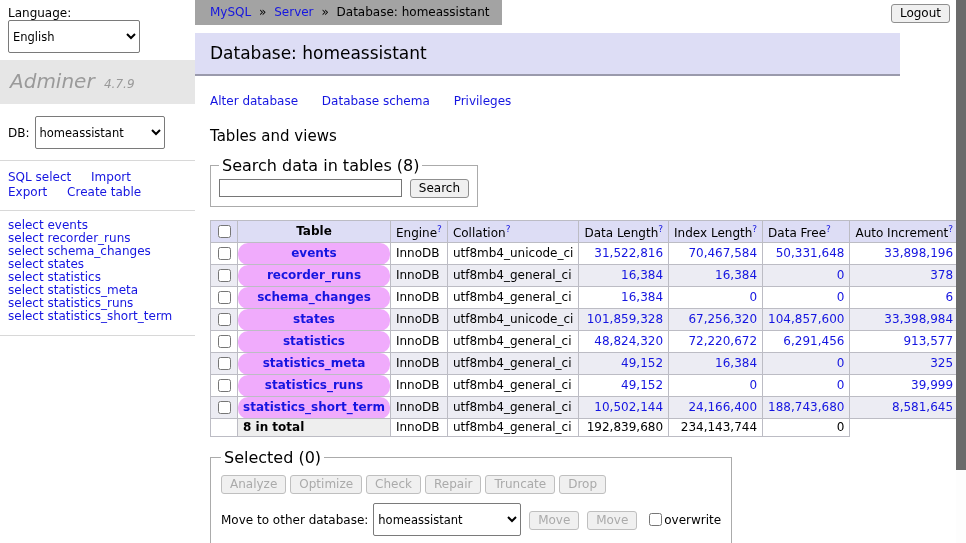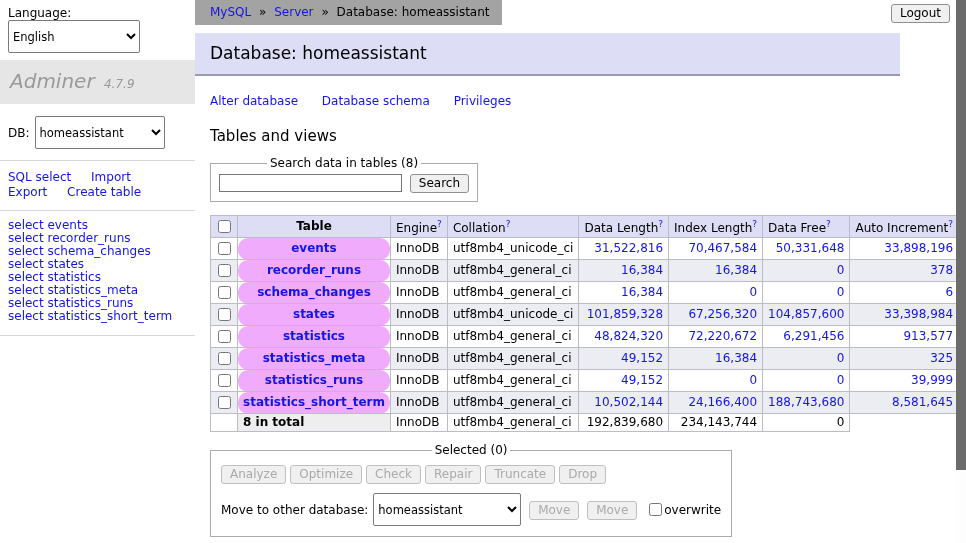--- a/index.html
+++ b/index.html
@@ -52,21 +52,21 @@
   }
   .content-body { padding:0 0 10px 15px; }
   .db-links { margin:18px 0 0; }
   .db-links a { margin-right:20px; }
   h3 { font-size:15px; font-weight:normal; margin:19px 0 0; }
 
   fieldset {
     display:inline-block; border:1px solid #ababab; border-radius:0;
     margin:11px 0 0; padding:4px 8px 8px;
   }
-  legend { padding:0 3px; font-size:12px;text-align:center; }
+  legend { padding:0 3px; font-size:16px; }
   .search-input { width:183px; height:18px; border:1px solid #767676; font-family:inherit; font-size:12px; padding:1px 3px; }
   .search-btn { margin-left:4px; }
 
   
   table.db-table { border-collapse:collapse; margin-top:13px; }
   .db-table td, .db-table th { border:1px solid #bcbcc4; padding:1px 5px 2px; height:17px; font-size:12px; white-space:nowrap; }
   .db-table thead td, .db-table thead th { background:#ddddf5; text-align:left; font-weight:normal; }
   .db-table thead th.col-table { font-weight:bold; text-align:center; }
   .db-table th.name-cell { background:#f0abfc; text-align:center; font-weight:bold;border-radius:10px; }
   .db-table tbody tr.stripe td { background:#ececf3; }

